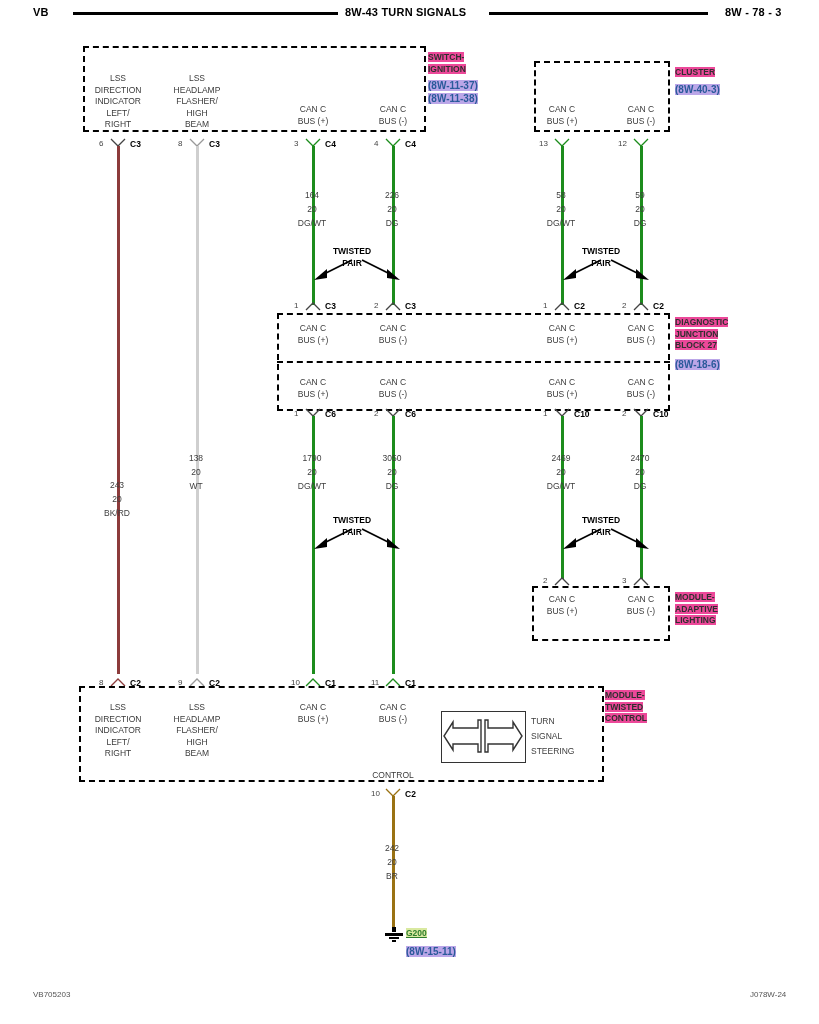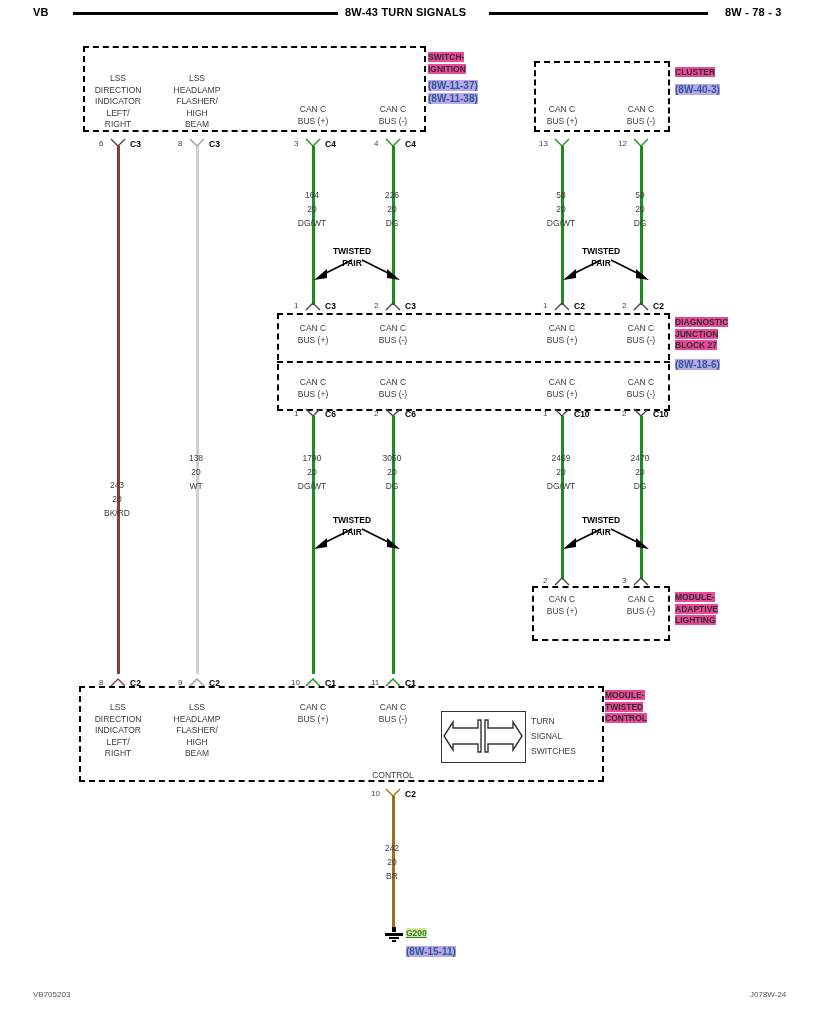--- a/index.html
+++ b/index.html
@@ -568,21 +568,21 @@
 
   <div class="ts-box" style="left:441px;top:711px;width:85px;height:52px;">
     <svg width="82" height="49" viewBox="0 0 82 49">
       <polygon points="36,8 36,16 11,16 11,10 2,24 11,38 11,32 36,32 36,40 39,40 39,8" fill="none" stroke="#333" stroke-width="1.4"></polygon>
       <polygon points="46,8 46,16 71,16 71,10 80,24 71,38 71,32 46,32 46,40 43,40 43,8" fill="none" stroke="#333" stroke-width="1.4"></polygon>
     </svg>
   </div>
   <div class="ts-label" style="left:531px;top:714px;">
     <div>TURN</div>
     <div>SIGNAL</div>
-    <div>SWITCHES</div>
+    <div>STEERING</div>
   </div>
 
   <div class="hl" style="left:605px;top:690px;">
     <div><span>MODULE-</span></div>
     <div><span>TWISTED</span></div>
     <div><span>CONTROL</span></div>
   </div>
 
   <div class="pin-block" style="left:353px;top:770px;width:80px;">
     <div>CONTROL</div>

